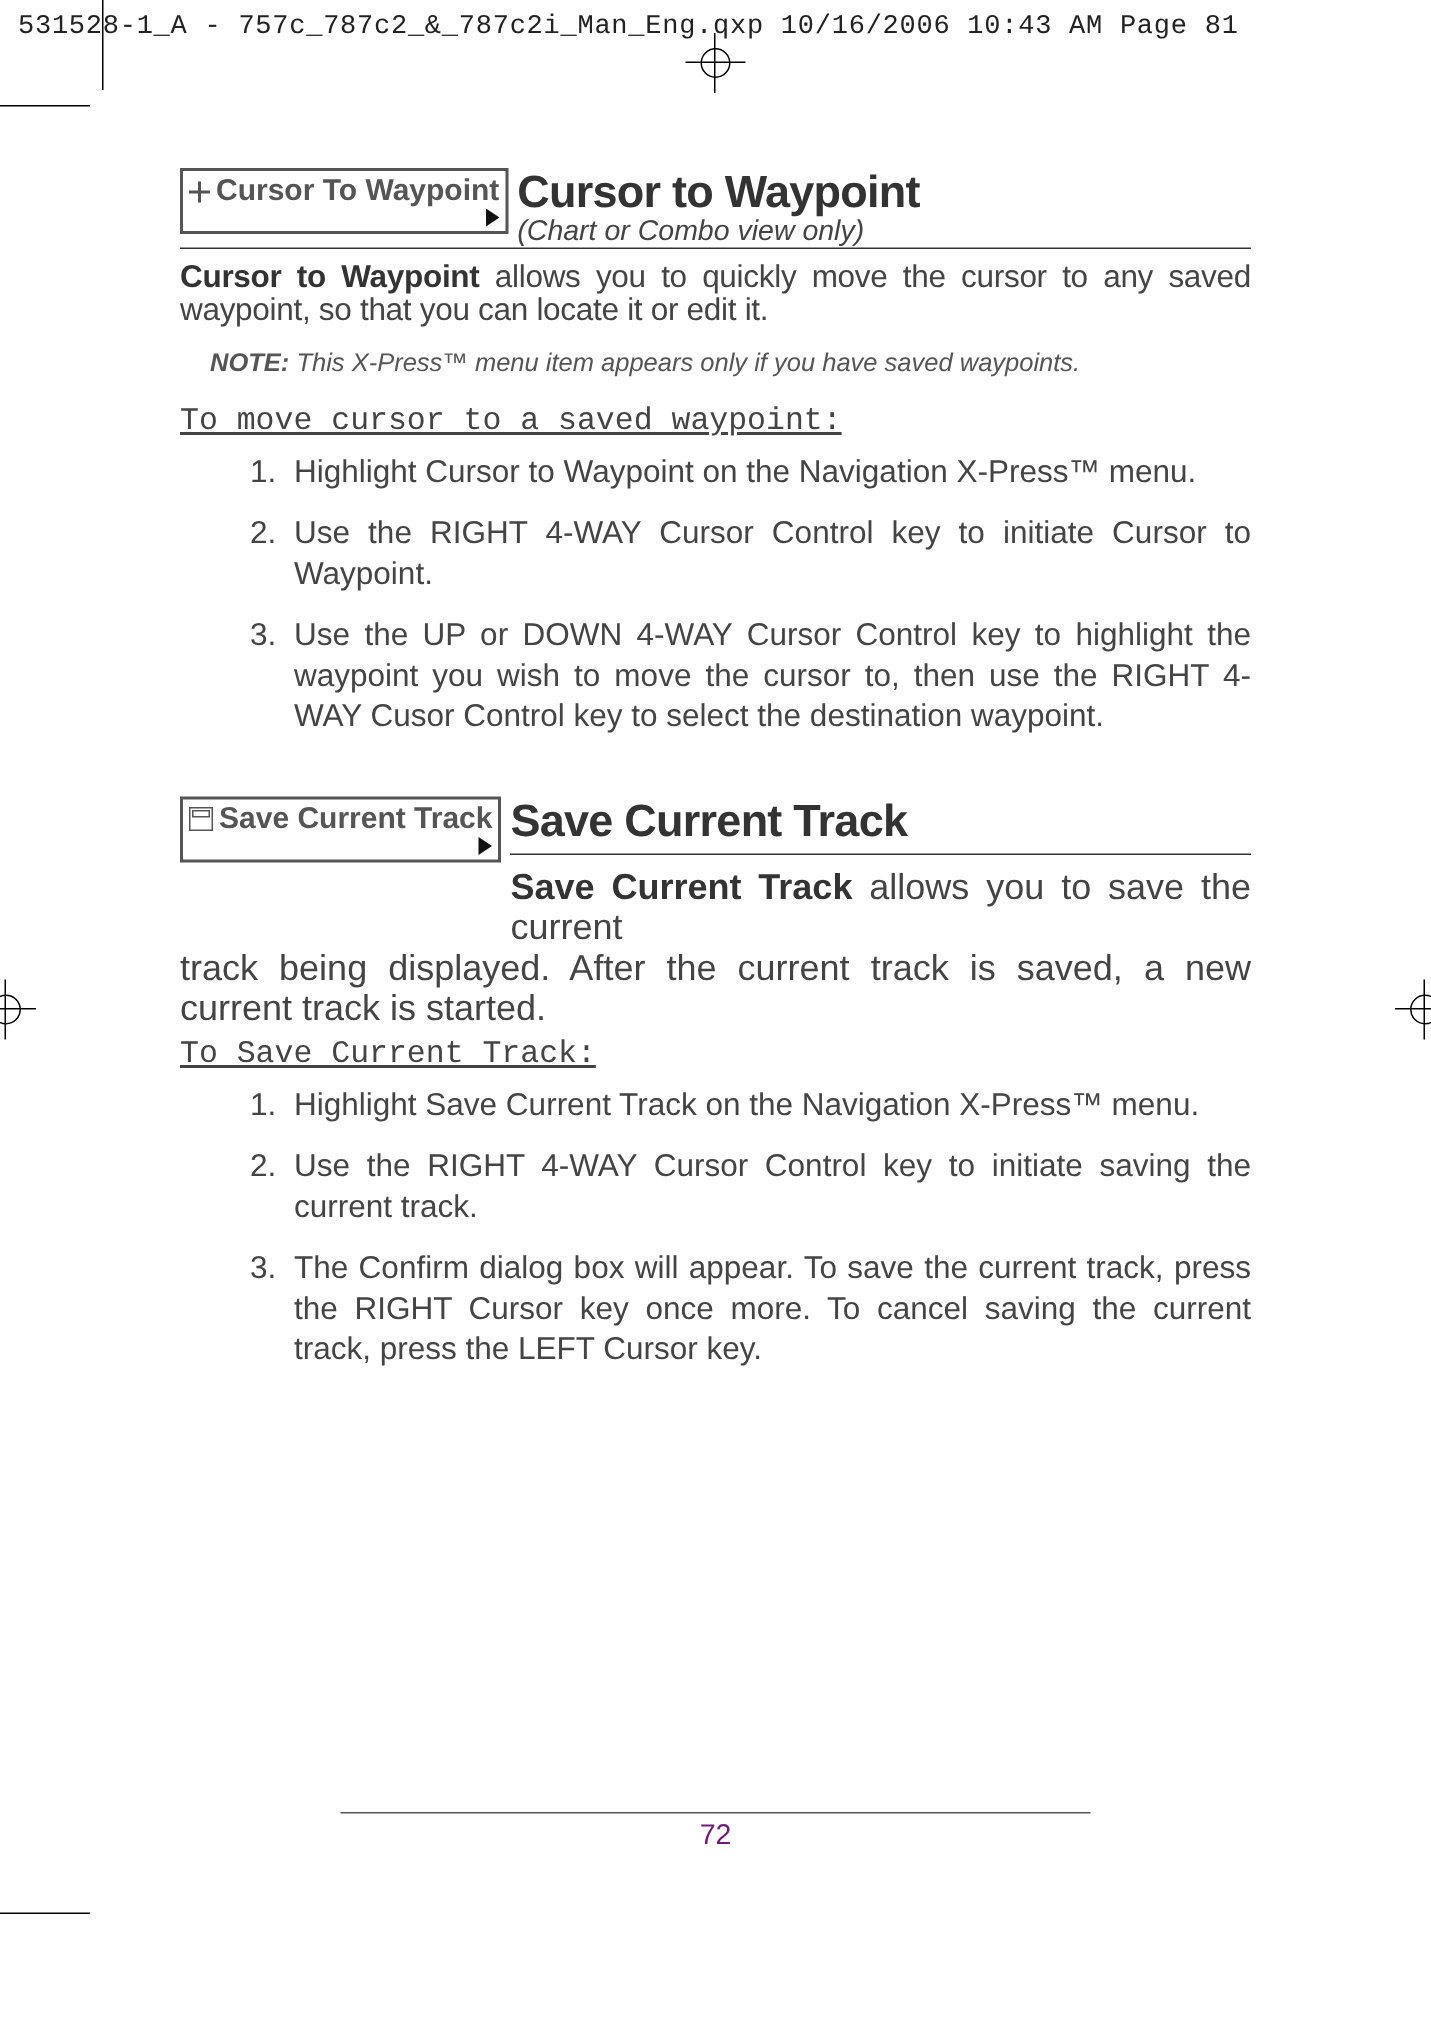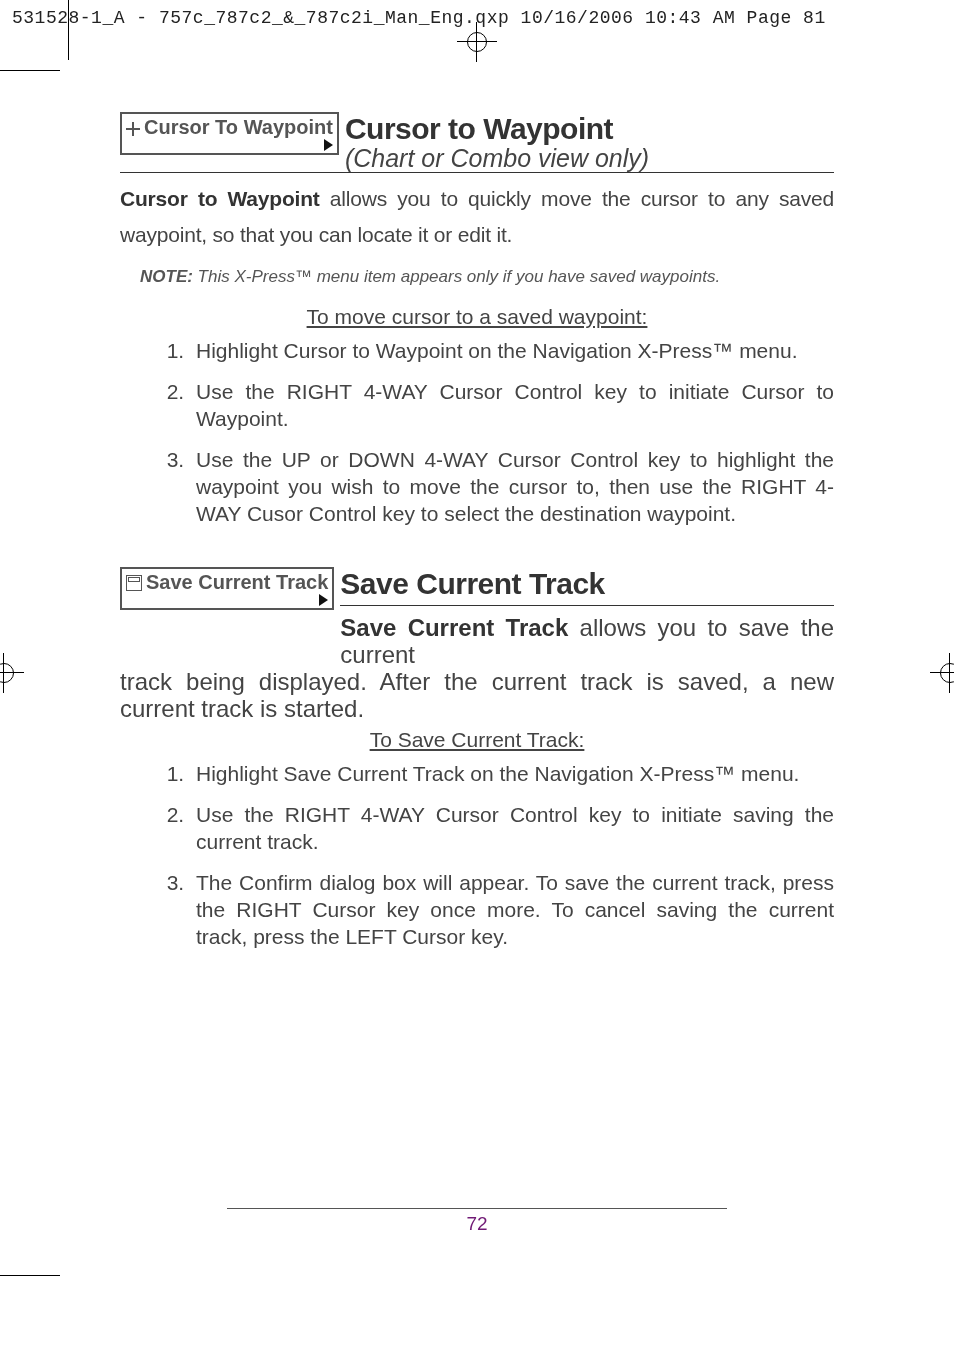--- a/index.html
+++ b/index.html
@@ -124,34 +124,34 @@
     margin-left: 6px;
     font-family: "Arial Narrow", Arial, sans-serif;
   }
   .heading-title .t1 {
     font-size: 30px;
     font-weight: 800;
     letter-spacing: -0.5px;
     color: #333;
   }
   .heading-title .t2 {
-    font-size: 25px;
+    font-size: 19px;
     font-style: italic;
     color: #444;
     margin-top: -2px;
   }
   .rule {
     border-bottom: 1px solid #333;
     margin-top: -1px;
     margin-bottom: 8px;
   }
   p.body, .body {
     font-family: "Arial Narrow", Arial, sans-serif;
     font-size: 21px;
-    line-height: 36px;
+    line-height: 22px;
     color: #444;
     margin: 6px 0 12px 0;
     text-align: justify;
     letter-spacing: -0.2px;
   }
   .body strong {
     font-weight: 800;
     color: #333;
   }
   .note {
@@ -159,26 +159,25 @@
     font-size: 17px;
     font-style: italic;
     color: #555;
     margin: 14px 0 18px 20px;
   }
   .note .nhead {
     font-weight: 800;
     font-style: italic;
   }
   .subhead {
-    font-family: Liberation Sans, sans-serif;
+    font-family: Liberation Mono, monospace;
     font-size: 21px;
     text-decoration: underline;
     color: #444;
     margin: 6px 0 8px 0;
-    text-align: center;
   }
   ol.steps {
     font-family: "Arial Narrow", Arial, sans-serif;
     font-size: 21px;
     line-height: 27px;
     color: #444;
     padding-left: 70px;
     margin: 0;
   }
   ol.steps li {

